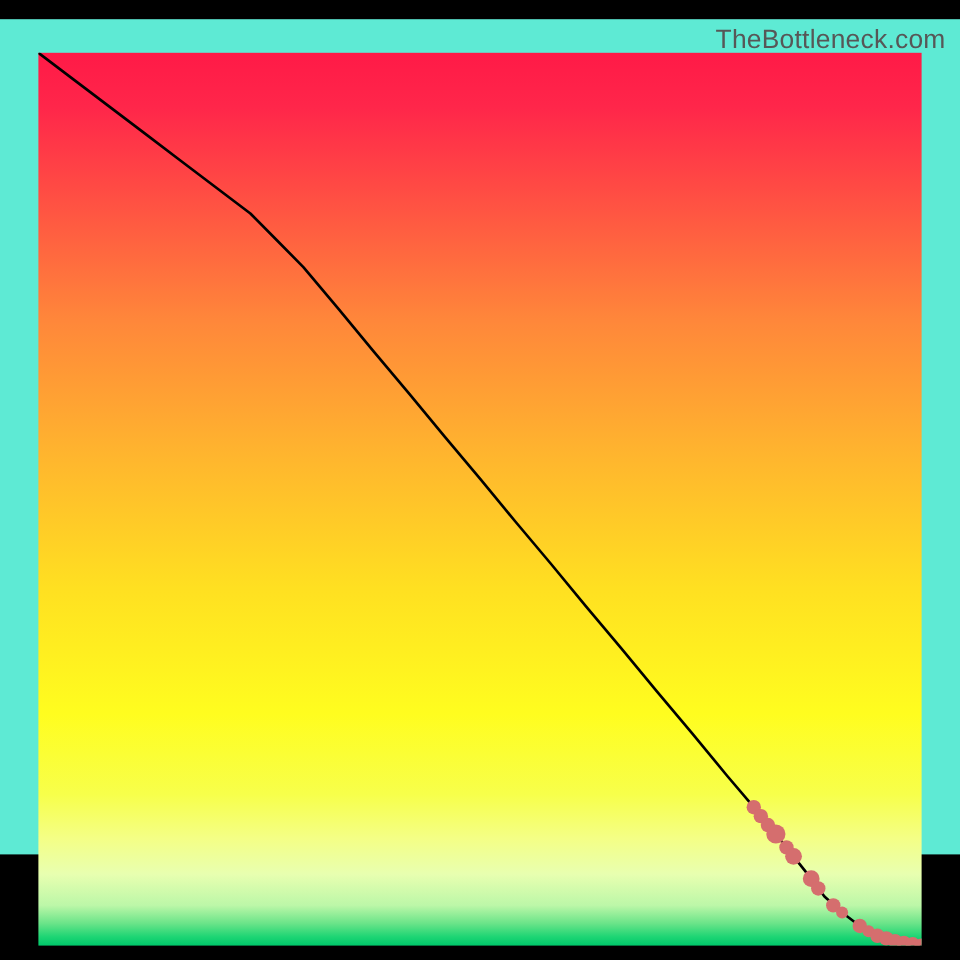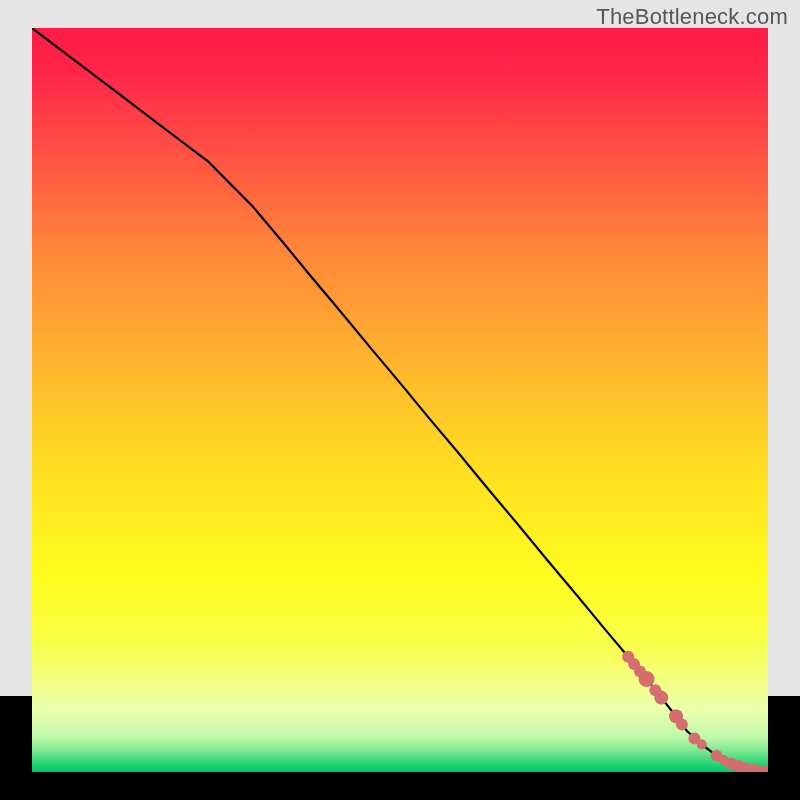--- a/index.html
+++ b/index.html
@@ -1,21 +1,22 @@
 <!DOCTYPE html>
 <html><head>
 <meta charset="utf-8">
 <style>
   * { margin: 0; padding: 0; box-sizing: border-box; }
   html, body { width: 800px; height: 800px; overflow: hidden; background: #000; }
   .stage {
     position: relative;
     width: 800px;
     height: 696px;
-    background: #e5e5e5;
+    background: #5eead4;
+    margin-top: 16px;
   }
   .watermark {
     position: absolute;
     top: 4px;
     right: 12px;
     font-family: Arial, Helvetica, sans-serif;
     font-size: 22px;
     color: #575757;
     letter-spacing: 0.2px;
     z-index: 20;

